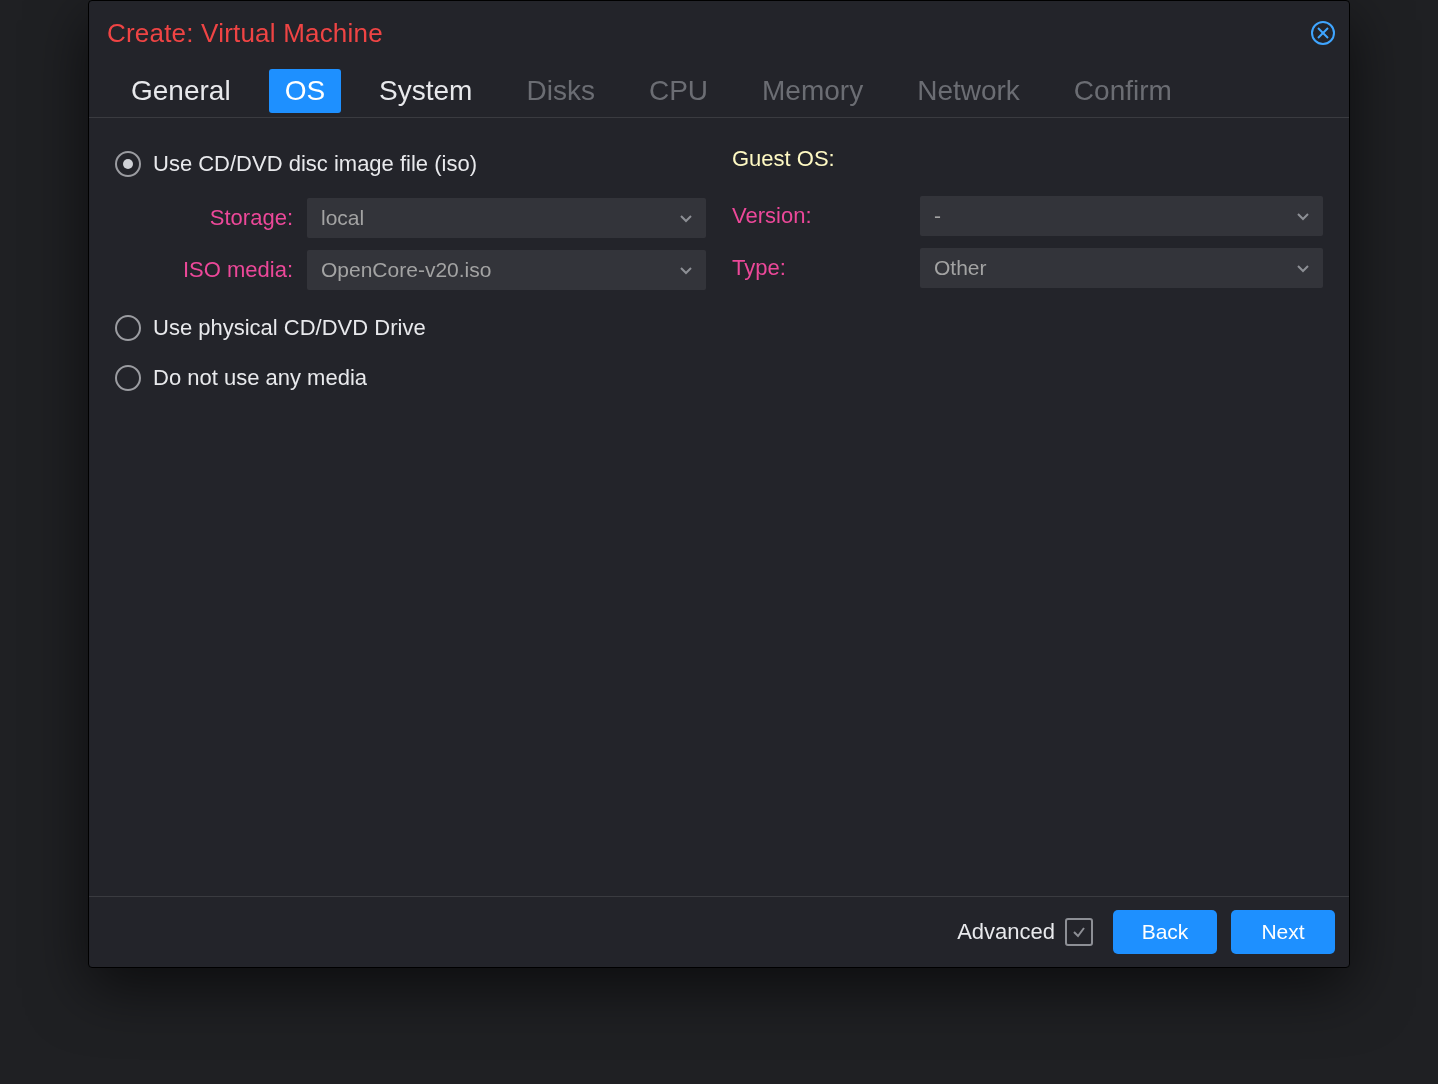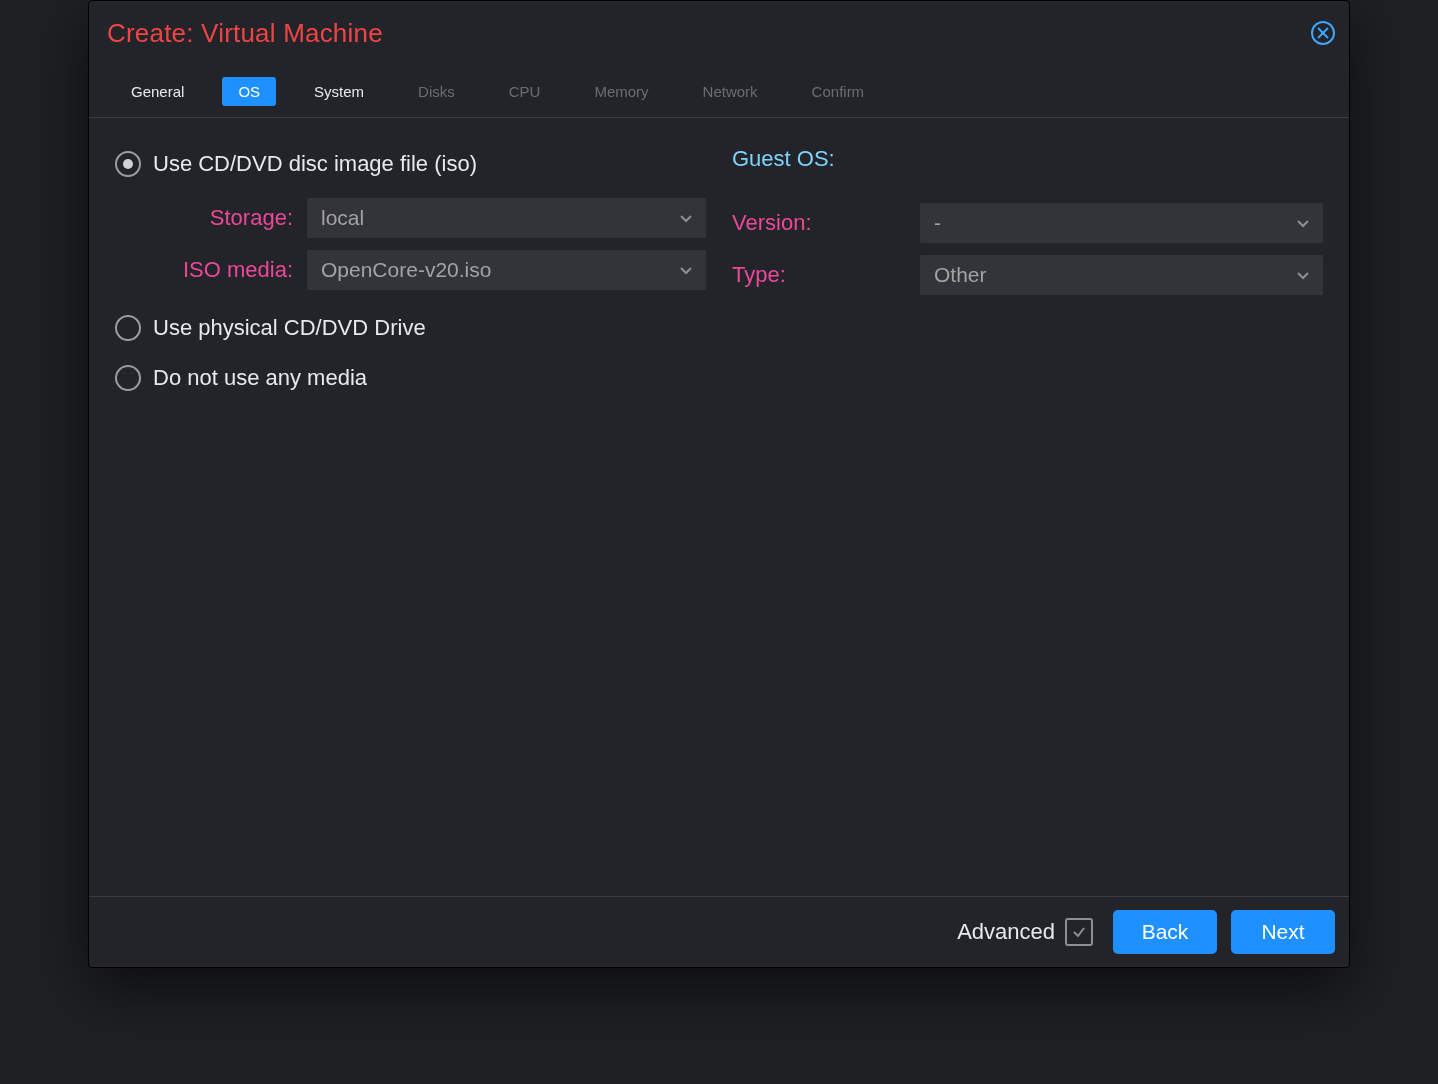--- a/index.html
+++ b/index.html
@@ -4,36 +4,36 @@
 <style>
   html,body{margin:0;padding:0;height:100%;background:#1f2023;font-family:-apple-system,"Segoe UI",Helvetica,Arial,sans-serif;-webkit-font-smoothing:antialiased;}
   .dialog{position:relative;width:1260px;height:966px;margin:0 auto;background:#23242a;border:1px solid #000;border-radius:4px;box-shadow:0 20px 60px rgba(0,0,0,.6);display:flex;flex-direction:column;}
   
   .dlg-header{display:flex;align-items:center;justify-content:space-between;height:64px;padding:0 12px 0 18px;}
   .dlg-title{color:#ef4444;font-size:26px;font-weight:400;letter-spacing:.2px;}
   .dlg-close{width:28px;height:28px;display:flex;align-items:center;justify-content:center;cursor:pointer;}
   .dlg-close svg{stroke:#3fa5ff;}
   
   .tabs{display:flex;align-items:center;gap:0;padding:0 26px;height:52px;border-bottom:1px solid #3a3b40;}
-  .tab{font-size:15px;color:#a0a2a8;padding:6px 16px;border-radius:3px;cursor:pointer;margin-right:22px;}
+  .tab{font-size:28px;color:#a0a2a8;padding:6px 16px;border-radius:3px;cursor:pointer;margin-right:22px;}
   .tab.enabled{color:#e8e9ec;}
   .tab.active{background:#1e90ff;color:#fff;}
   .tab.disabled{color:#6b6d73;cursor:default;}
   
   .body{flex:1;display:flex;padding:28px 26px 0 26px;gap:26px;}
   .col{flex:1;min-width:0;}
   .radio-row{display:flex;align-items:center;gap:12px;height:36px;margin-bottom:14px;}
   .radio{width:22px;height:22px;border-radius:50%;border:2px solid #9b9ca1;display:inline-flex;align-items:center;justify-content:center;flex:0 0 22px;cursor:pointer;}
   .radio.selected::after{content:"";width:10px;height:10px;border-radius:50%;background:#cfd1d6;}
   .radio-label{color:#e8e9ec;font-size:22px;}
   .field-row{display:flex;align-items:center;height:44px;margin-bottom:8px;}
   .field-label{width:178px;text-align:right;padding-right:14px;color:#ec4899;font-size:22px;}
   .combo{flex:1;height:40px;background:#33343a;display:flex;align-items:center;justify-content:space-between;padding:0 12px 0 14px;color:#a3a3a3;font-size:21px;border-radius:2px;cursor:pointer;}
   .combo .chev{color:#8d8f95;}
-  .section-title{color:#7dd3fc;font-size:22px;margin-bottom:29px;}
+  .section-title{color:#fef9c3;font-size:22px;margin-bottom:22px;}
   .field-row-r .field-label{width:140px;text-align:left;padding-right:0;}
   .field-row-r .spacer{flex:0 0 48px;}
   
   .footer{height:70px;border-top:1px solid #3a3b40;display:flex;align-items:center;justify-content:flex-end;padding:0 14px;gap:14px;}
   .adv-wrap{display:flex;align-items:center;gap:10px;margin-right:6px;}
   .adv-label{color:#e8e9ec;font-size:22px;}
   .checkbox{width:24px;height:24px;border:2px solid #8d8f95;border-radius:3px;display:inline-flex;align-items:center;justify-content:center;cursor:pointer;}
   .checkbox svg{stroke:#8d8f95;}
   .btn{height:44px;min-width:104px;background:#1e90ff;color:#fff;font-size:21px;display:inline-flex;align-items:center;justify-content:center;border-radius:5px;padding:0 24px;cursor:pointer;border:none;}
   .chev svg{display:block;}

